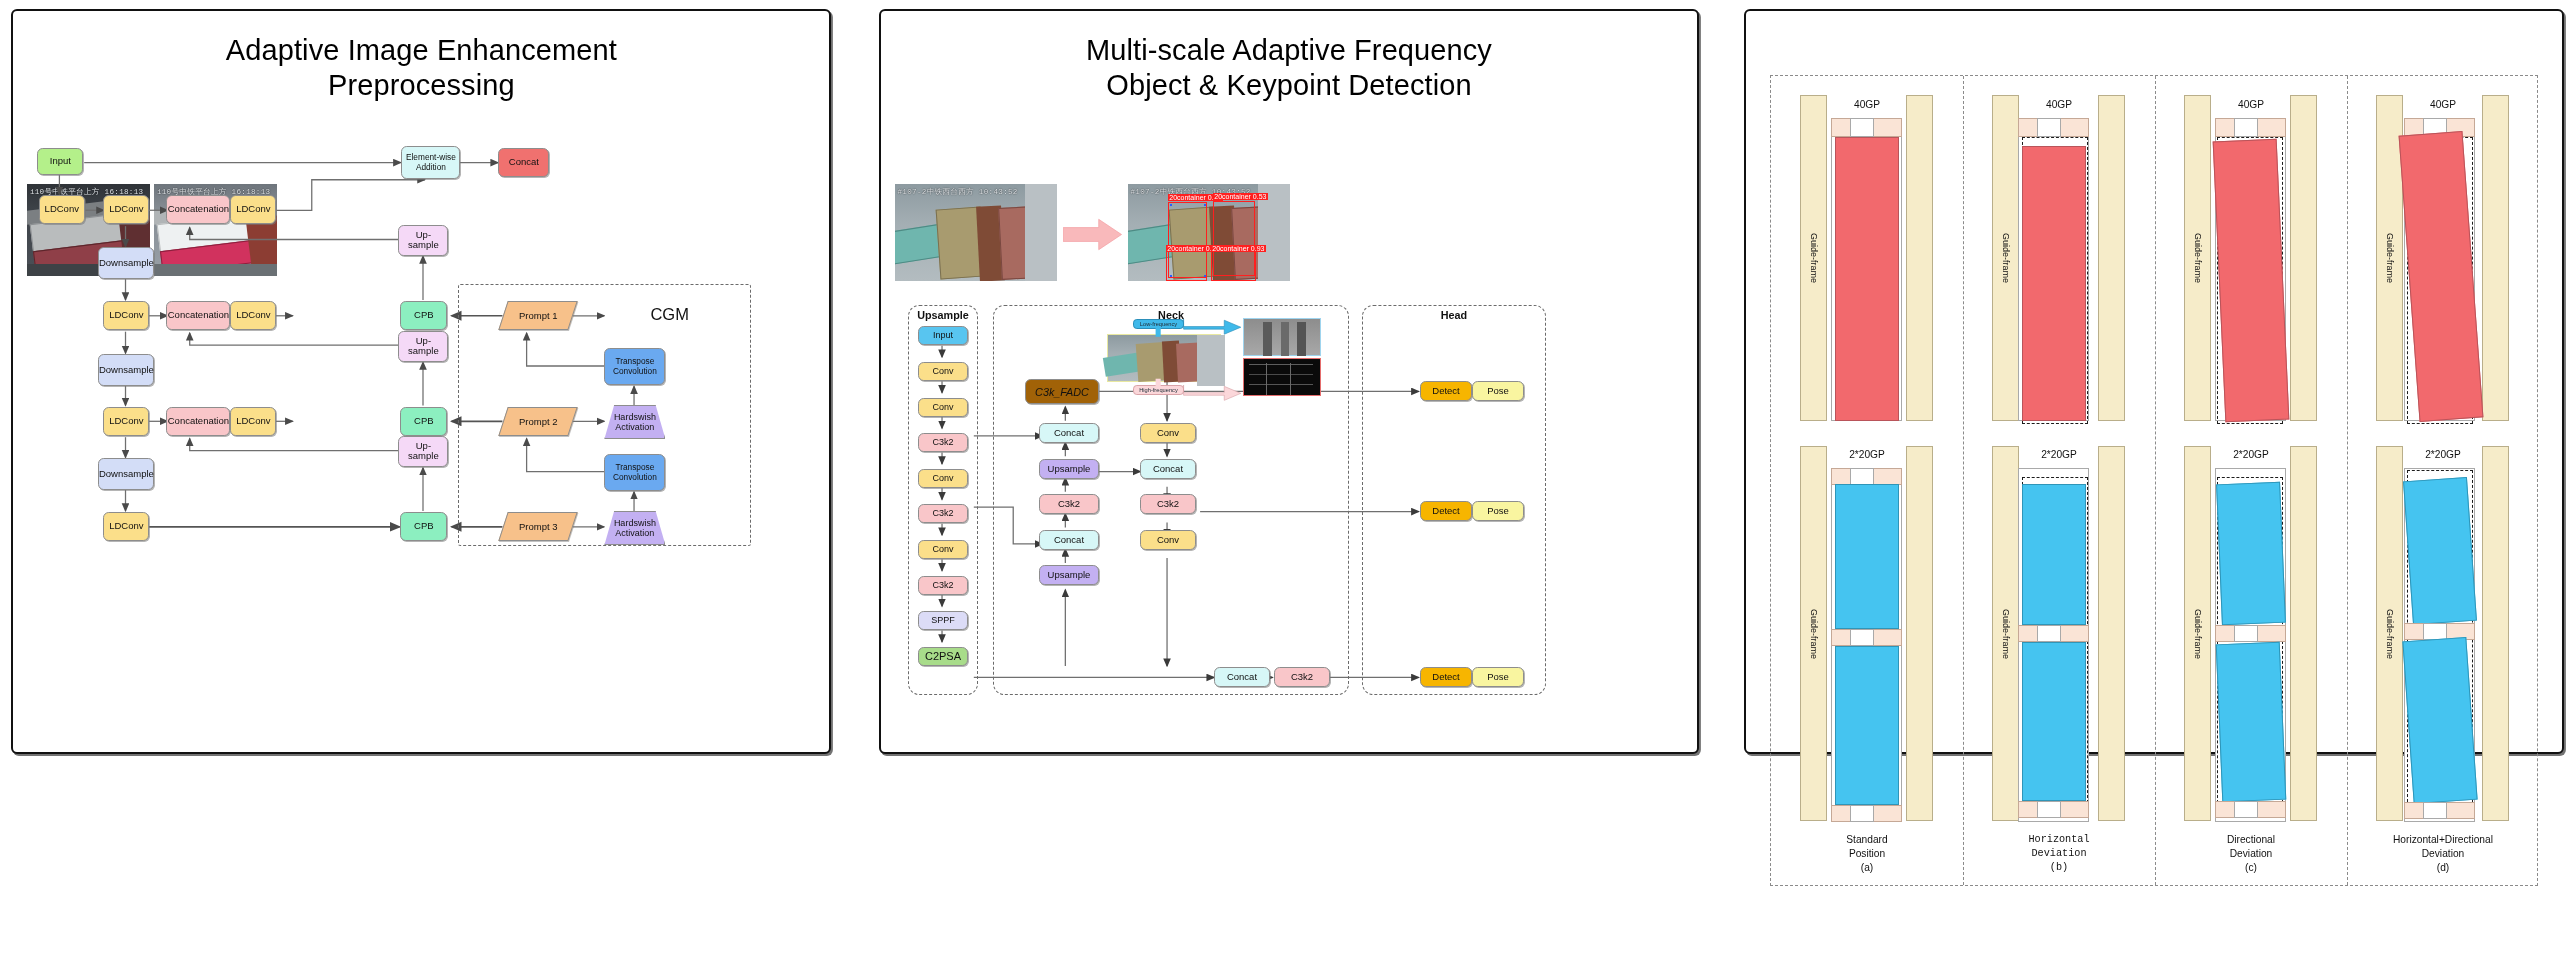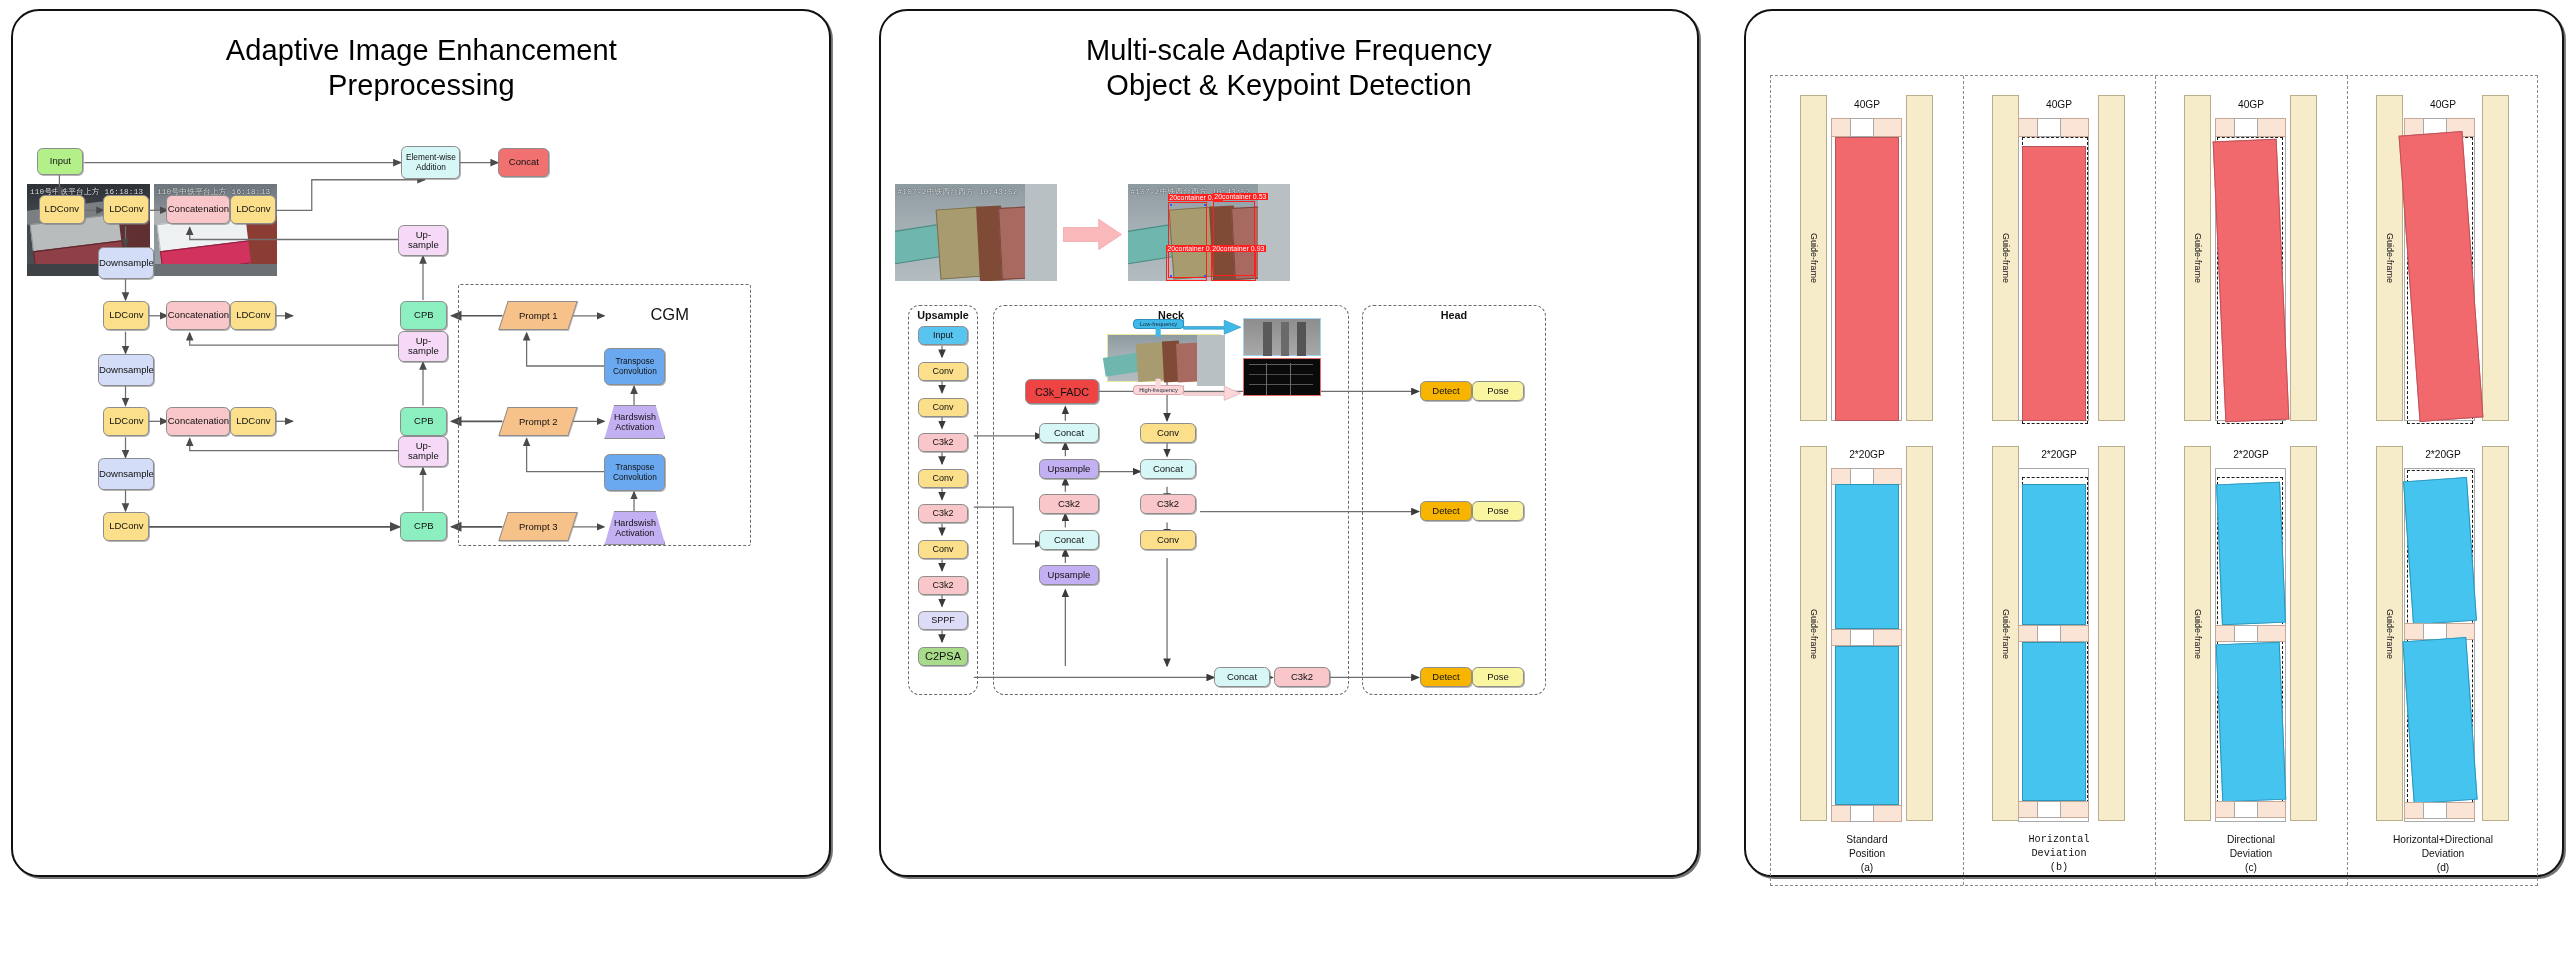--- a/index.html
+++ b/index.html
@@ -7,22 +7,22 @@
   body {
     width: 2576px; height: 981px;
     background:#ffffff;
     font-family: "Liberation Sans", sans-serif;
     overflow: hidden;
   }
   .stage { position:relative; width:2576px; height:981px; }
 
   
   .panel {
-    position:absolute; top:9px; height:868px;
-    border:2.5px solid #111; border-radius:28px; background:#fff;
+    position:absolute; top:9px; height:745px;
+    border:2.5px solid #111; border-radius:6px; background:#fff;
     box-shadow: 1.9px 1.9px 0 rgba(0,0,0,.55);
   }
   #panel-1 { left:11.4px;   width:820px; }
   #panel-2 { left:879px; width:820px; }
   #panel-3 { left:1744px; width:820px; }
 
   .panel-title {
     position:absolute; left:0; right:0; top:21.6px;
     text-align:center; font-size:29px; line-height:1.22; color:#000;
     font-weight:400; letter-spacing:0.1px; white-space:pre-line;
@@ -66,21 +66,21 @@
   .n-pink   { background:#f9c6c9; }
   .n-blue   { background:#d3ddf7; }
   .n-cyan   { background:#d7f7f7; }
   .n-mint   { background:#8cefc0; }
   .n-lilac  { background:#f5d9f7; }
   .n-red    { background:#f0716f; }
   .n-sky    { background:#58c5f0; }
   .n-violet { background:#c3b0f2; }
   .n-lgreen { background:#a8dc8a; }
   .n-lav    { background:#dcdcf7; }
-  .n-redhot { background:#ef4444; }
+  .n-redhot { background:#a16207;font-style:italic; }
   .n-amber  { background:#f7b500; }
   .n-lyellow{ background:#f9f5a0; }
   .n-periw  { background:#6aa9f0; }
 
   .para {
     position:absolute; display:flex; align-items:center; justify-content:center;
     background:#f7c18a; border:0.6px solid #8d8d8d; font-size:9.5px; color:#111;
     transform: skewX(-18deg);
     box-shadow: 1px 1px 0 rgba(120,120,120,.45);
   }

